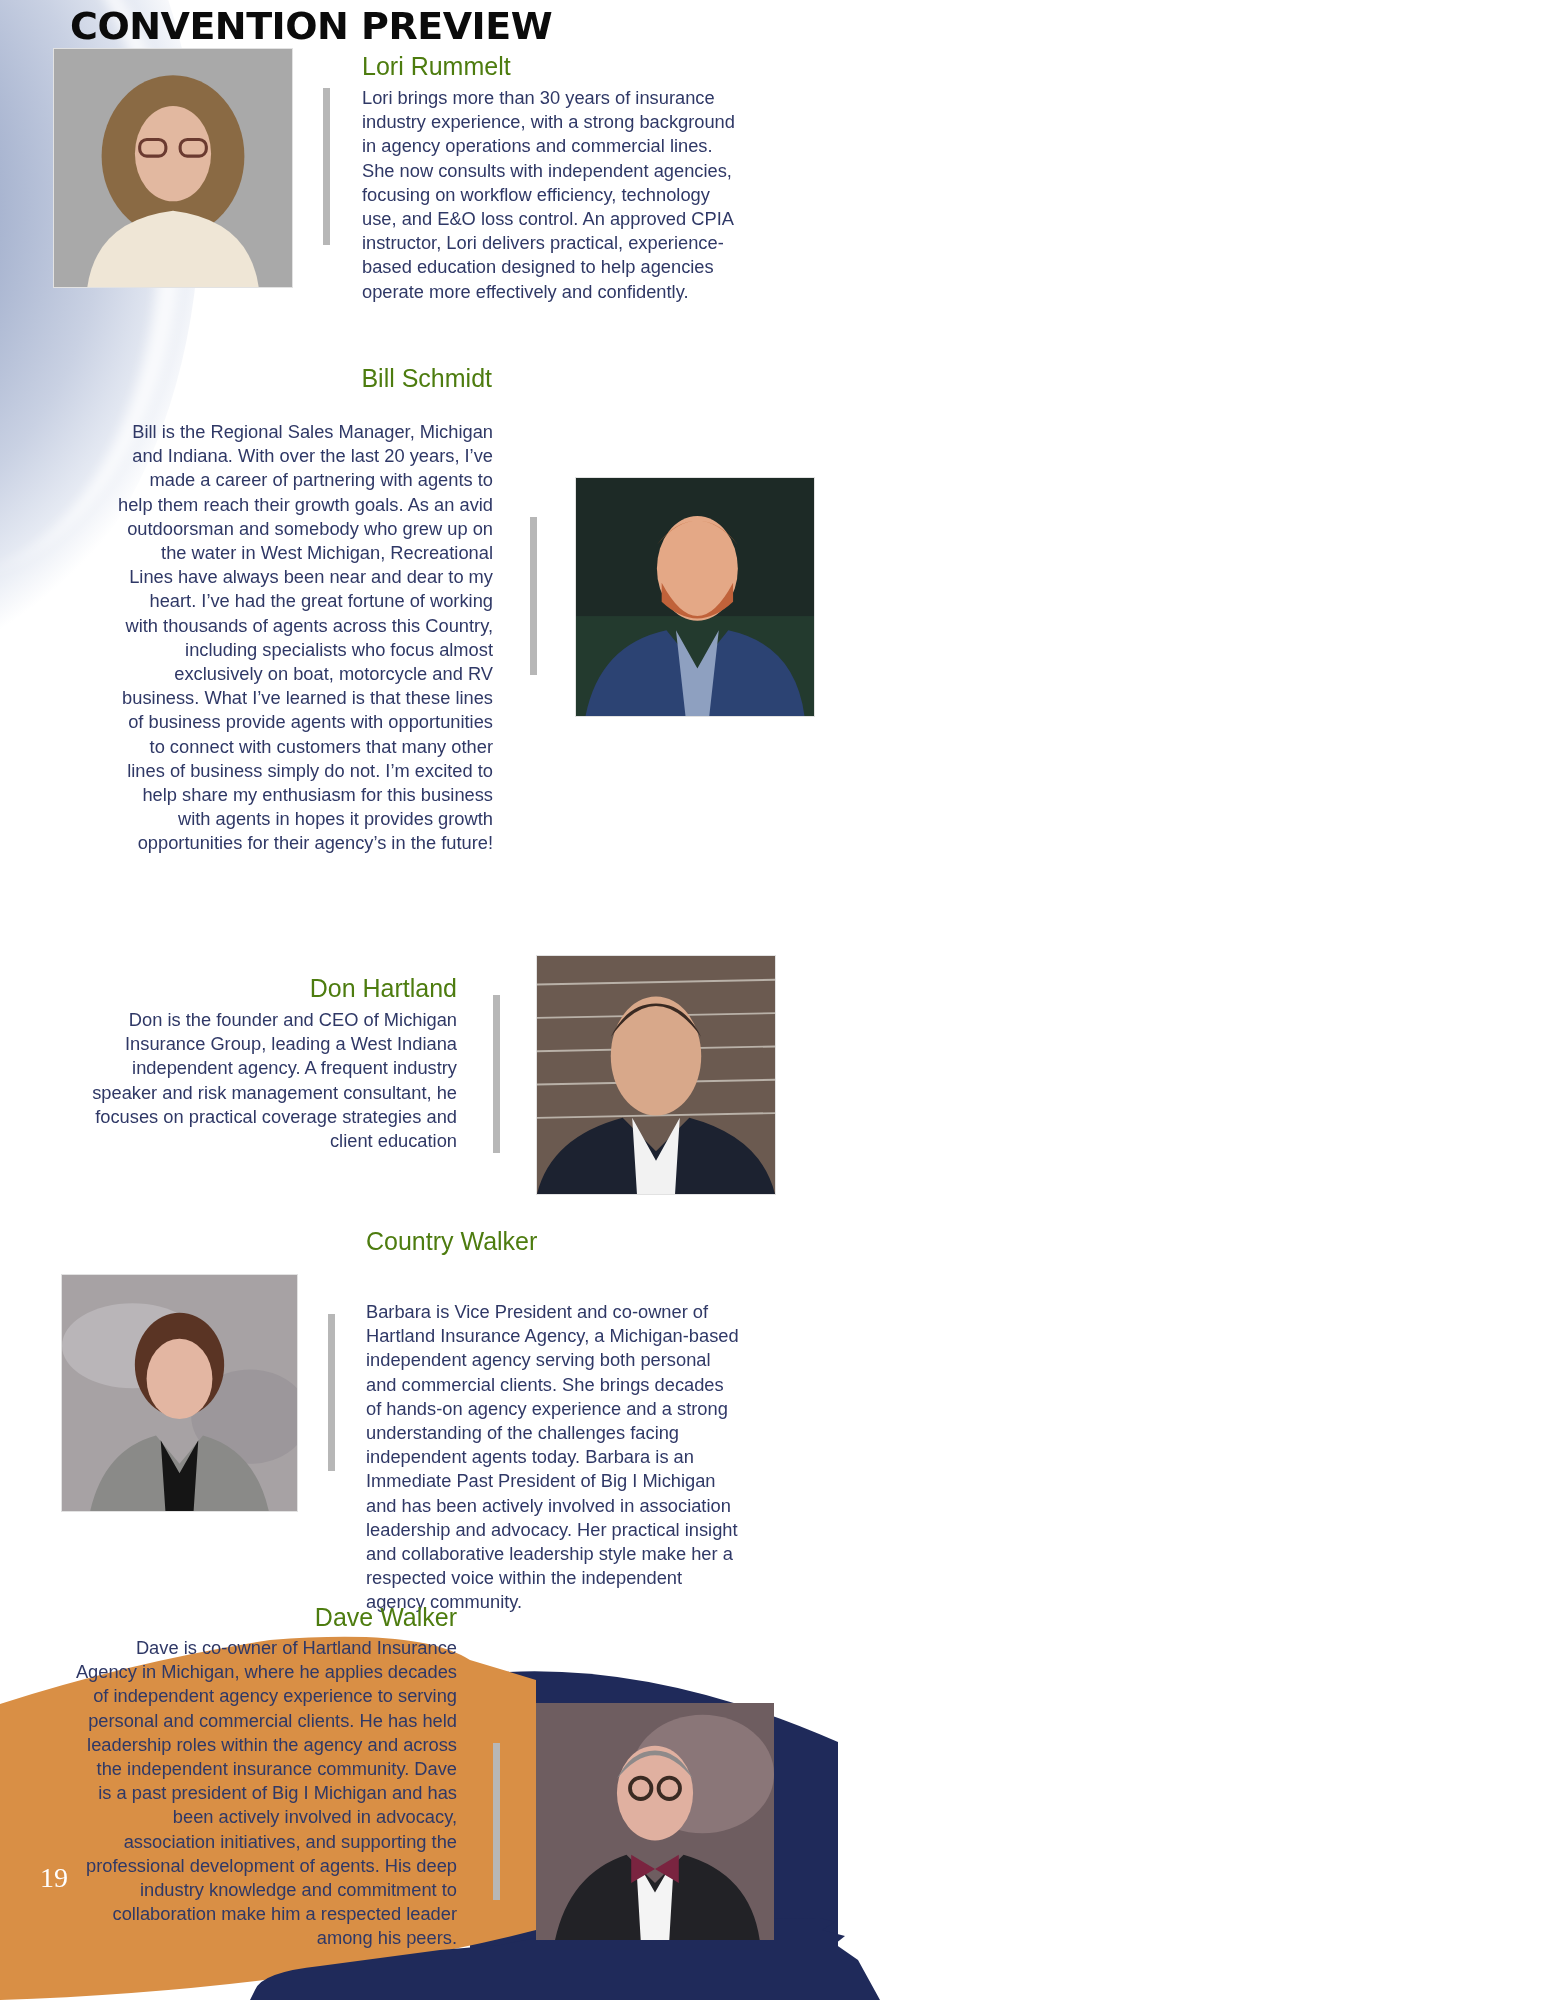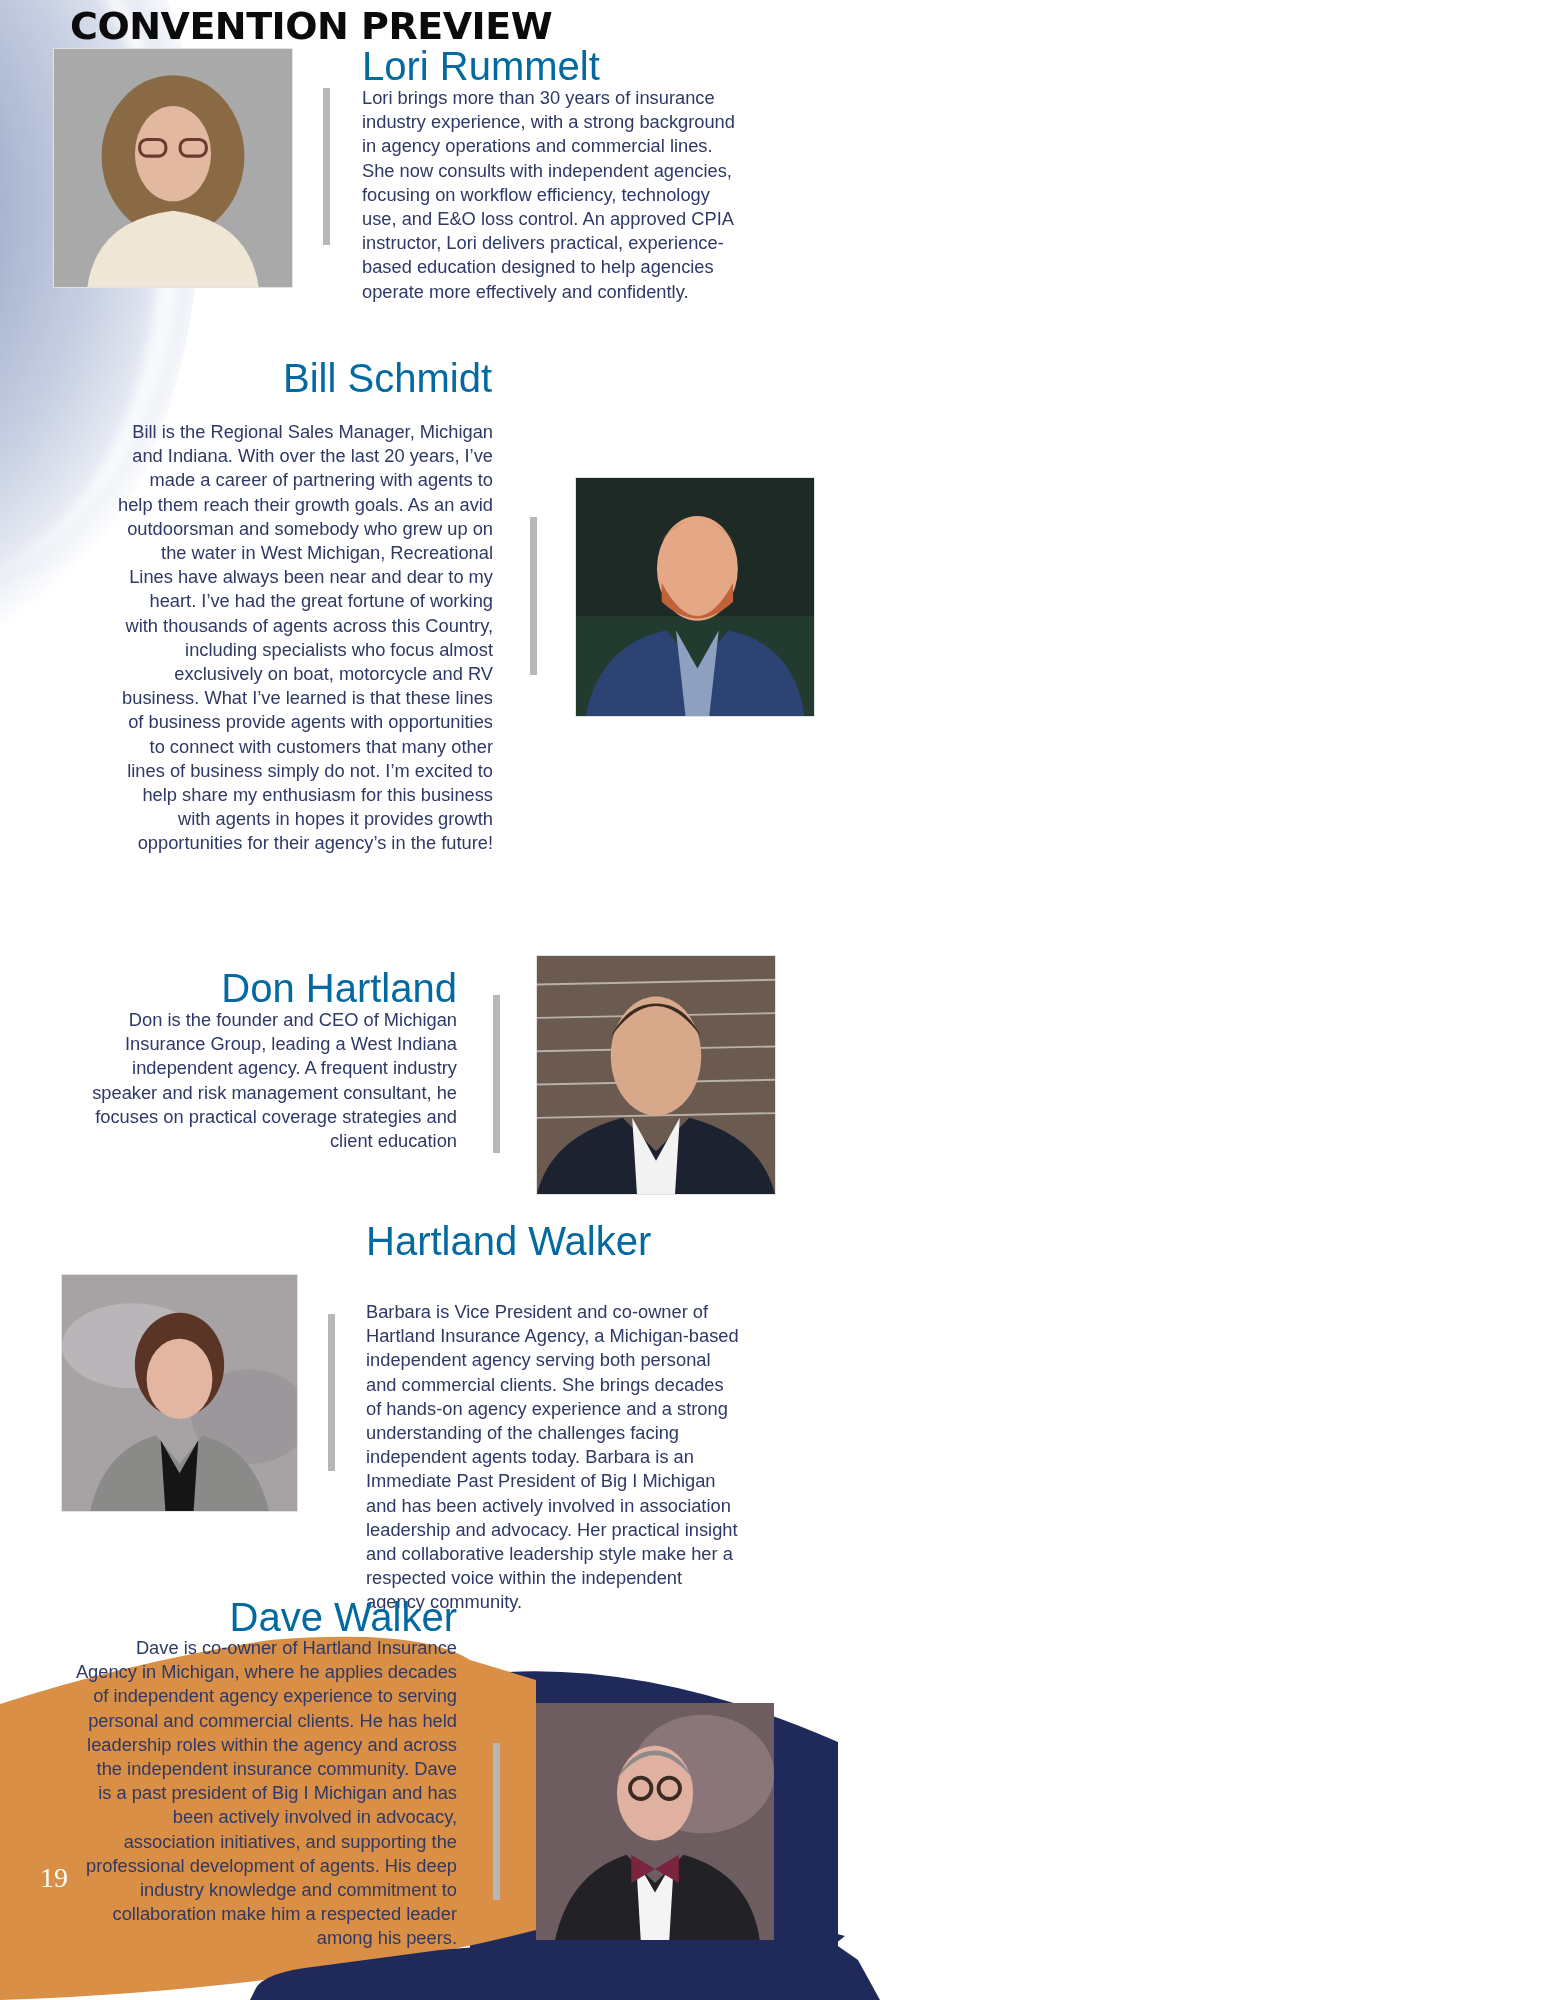--- a/index.html
+++ b/index.html
@@ -6,21 +6,21 @@
   body { width:1545px; height:2000px; position:relative; overflow:hidden; background:#ffffff; font-family:"Liberation Sans", sans-serif; }
   .abs { position:absolute; }
   .swirl { left:-420px; top:-260px; width:620px; height:930px; border-radius:50%;
     background: radial-gradient(ellipse at 30% 50%, #8b9bc0 0%, #a3b0cd 35%, #c9d1e3 55%, #e9edf5 68%, rgba(255,255,255,0) 75%); }
   .swirl2 { left:-300px; top:-120px; width:460px; height:700px; border-radius:50%;
     border-right:22px solid rgba(255,255,255,0.75); filter:blur(6px); }
   .title { left:70px; top:4px; font-size:38px; font-weight:bold; color:#0b0b0b; letter-spacing:-0.5px; font-family:"DejaVu Sans", sans-serif; }
   .photo { border:1px solid #e2e2e2; overflow:hidden; }
   .photo svg { display:block; width:100%; height:100%; }
   .bar { width:7px; background:#b7b7b7; }
-  .name { font-size:40px; color:#0369a1; line-height:40px; white-space:nowrap; }
+  .name { font-size:25px; color:#4d7c0f; line-height:40px; white-space:nowrap; }
   .bio { font-size:18.3px; line-height:24.2px; color:#2f3866; white-space:pre-line; }
   .right { text-align:right; }
   .pagenum { left:40px; top:1862px; color:#fff; font-family:"Liberation Serif", serif; font-size:28px; }
 </style>
 </head>
 <body>
 
 <div class="abs swirl"></div>
 <div class="abs swirl2"></div>
 
@@ -116,21 +116,21 @@
     <rect width="100" height="100" fill="#a7a2a4"></rect>
     <ellipse cx="30" cy="30" rx="30" ry="18" fill="#b9b5b8"></ellipse>
     <ellipse cx="80" cy="60" rx="25" ry="20" fill="#9c979b"></ellipse>
     <ellipse cx="50" cy="38" rx="19" ry="22" fill="#5a3424"></ellipse>
     <ellipse cx="50" cy="44" rx="14" ry="17" fill="#e3b6a2"></ellipse>
     <path d="M12 100 Q18 74 40 68 L50 80 L60 68 Q82 74 88 100 Z" fill="#8a8a88"></path>
     <path d="M42 70 L50 84 L58 70 L56 100 L44 100 Z" fill="#151515"></path>
   </svg>
 </div>
 <div class="abs bar" style="left:328px;top:1314px;height:157px;"></div>
-<div class="abs name" style="left:366px;top:1221px;">Hartland Walker</div>
+<div class="abs name" style="left:366px;top:1221px;">Country Walker</div>
 <div class="abs bio" style="left:366px;top:1260px;width:440px;margin-top:40px;">Barbara is Vice President and co-owner of
 Hartland Insurance Agency, a Michigan-based
 independent agency serving both personal
 and commercial clients. She brings decades
 of hands-on agency experience and a strong
 understanding of the challenges facing
 independent agents today. Barbara is an
 Immediate Past President of Big I Michigan
 and has been actively involved in association
 leadership and advocacy. Her practical insight

